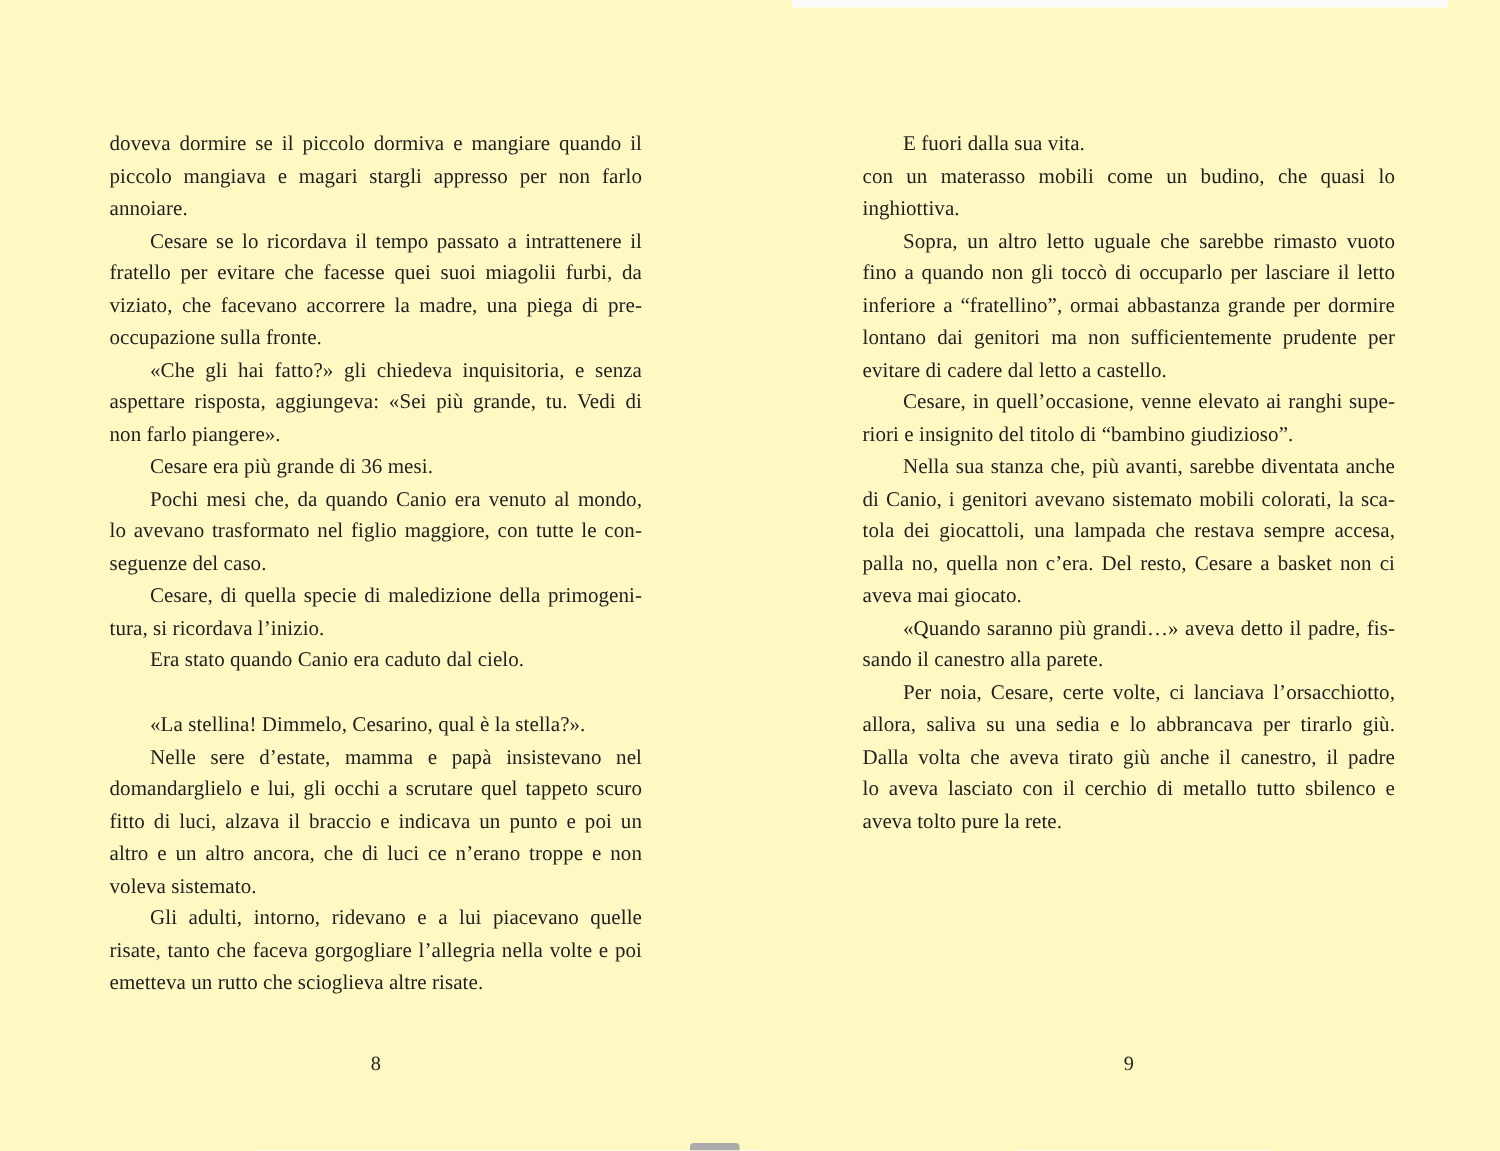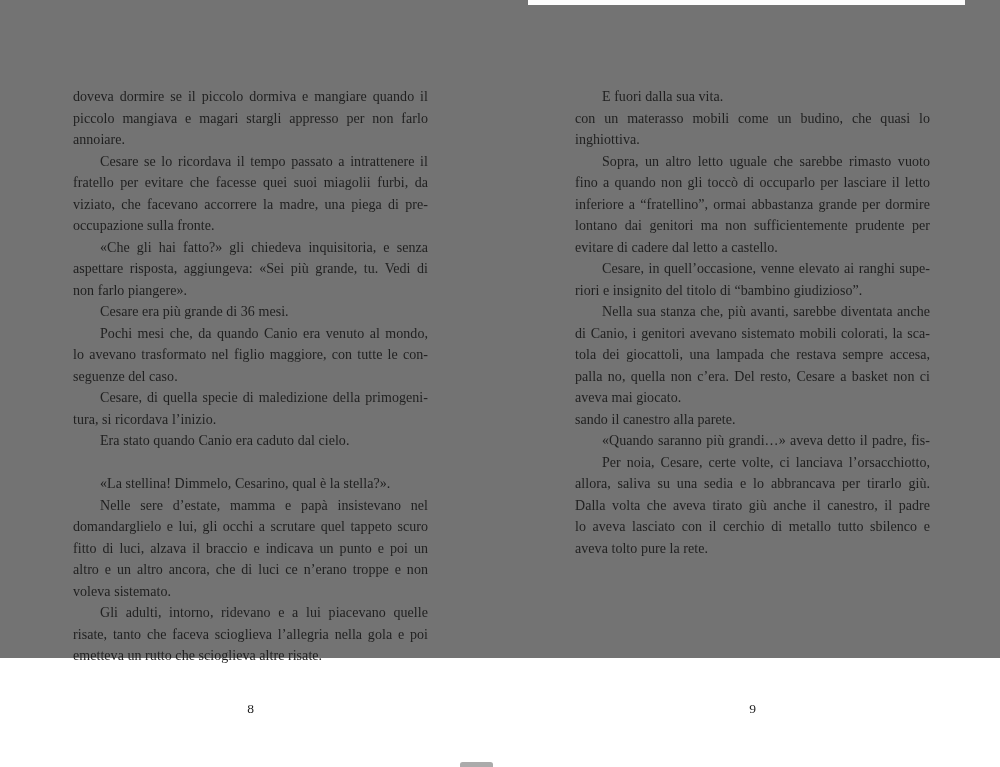--- a/index.html
+++ b/index.html
@@ -7,22 +7,22 @@
     padding: 0;
     background: #ffffff;
     width: 1000px;
     height: 767px;
     overflow: hidden;
     font-family: "Liberation Serif", "DejaVu Serif", serif;
   }
   .spread {
     position: relative;
     width: 1000px;
-    height: 658px;
-    background: #737373;
+    height: 767px;
+    background: #fef9c3;
   }
   .page {
     position: absolute;
     top: 86px;
     width: 355px;
   }
   #page-left  { left: 73px;  }
   #page-right { left: 575px; }
 
   .para { margin: 0; padding: 0; }
@@ -115,21 +115,21 @@
         </div>
         <div class="para">
           <div class="line first indented">Nelle sere d’estate, mamma e papà insistevano nel</div>
           <div class="line">domandarglielo e lui, gli occhi a scrutare quel tappeto scuro</div>
           <div class="line">fitto di luci, alzava il braccio e indicava un punto e poi un</div>
           <div class="line">altro e un altro ancora, che di luci ce n’erano troppe e non</div>
           <div class="line last">voleva sistemato.</div>
         </div>
         <div class="para">
           <div class="line first indented">Gli adulti, intorno, ridevano e a lui piacevano quelle</div>
-          <div class="line">risate, tanto che faceva scioglieva l’allegria nella gola e poi</div>
+          <div class="line">risate, tanto che faceva gorgogliare l’allegria nella volte e poi</div>
           <div class="line last">emetteva un rutto che scioglieva altre risate.</div>
         </div>
       </div>
     <div class="page-number">8</div>
   </div>
 
   <div class="page" id="page-right">
     <div class="text-block" id="text-right">
         <div class="para">
           <div class="line first last indented">E fuori dalla sua vita.</div>
@@ -150,22 +150,22 @@
           <div class="line last">riori e insignito del titolo di “bambino giudizioso”.</div>
         </div>
         <div class="para">
           <div class="line first indented">Nella sua stanza che, più avanti, sarebbe diventata anche</div>
           <div class="line">di Canio, i genitori avevano sistemato mobili colorati, la sca-</div>
           <div class="line">tola dei giocattoli, una lampada che restava sempre accesa,</div>
           <div class="line">palla no, quella non c’era. Del resto, Cesare a basket non ci</div>
           <div class="line last">aveva mai giocato.</div>
         </div>
         <div class="para">
+          <div class="line first indented">«Quando saranno più grandi…» aveva detto il padre, fis-</div>
           <div class="line last">sando il canestro alla parete.</div>
-          <div class="line first indented">«Quando saranno più grandi…» aveva detto il padre, fis-</div>
         </div>
         <div class="para">
           <div class="line first indented">Per noia, Cesare, certe volte, ci lanciava l’orsacchiotto,</div>
           <div class="line">allora, saliva su una sedia e lo abbrancava per tirarlo giù.</div>
           <div class="line">Dalla volta che aveva tirato giù anche il canestro, il padre</div>
           <div class="line">lo aveva lasciato con il cerchio di metallo tutto sbilenco e</div>
           <div class="line last">aveva tolto pure la rete.</div>
         </div>
       </div>
     <div class="page-number">9</div>

